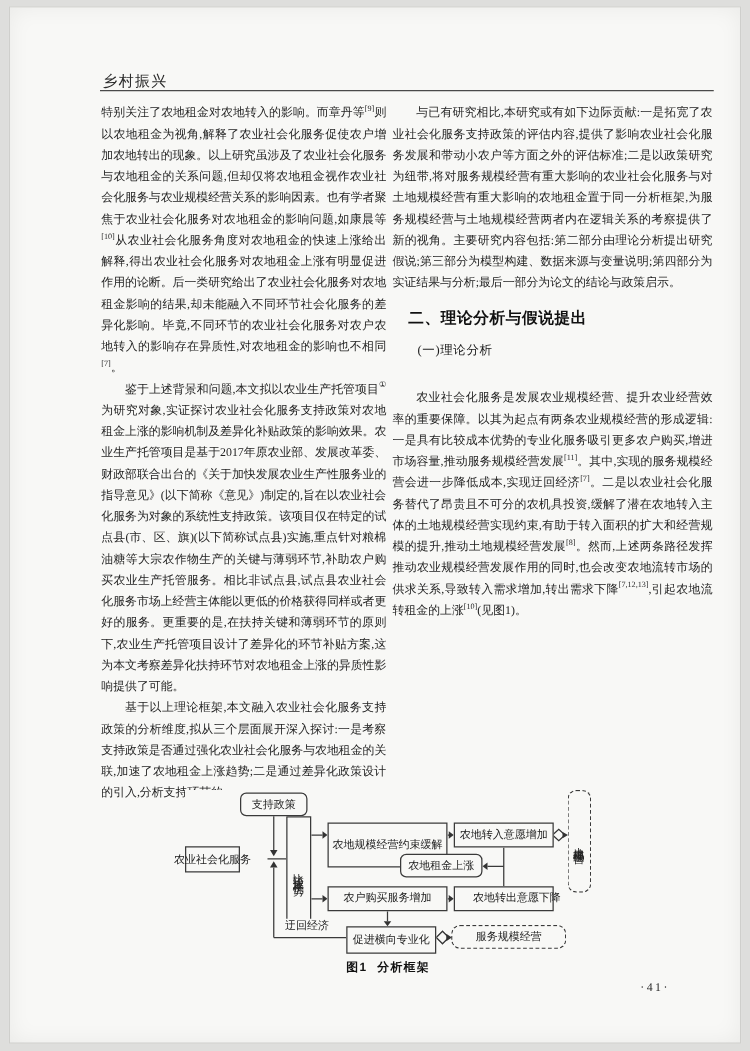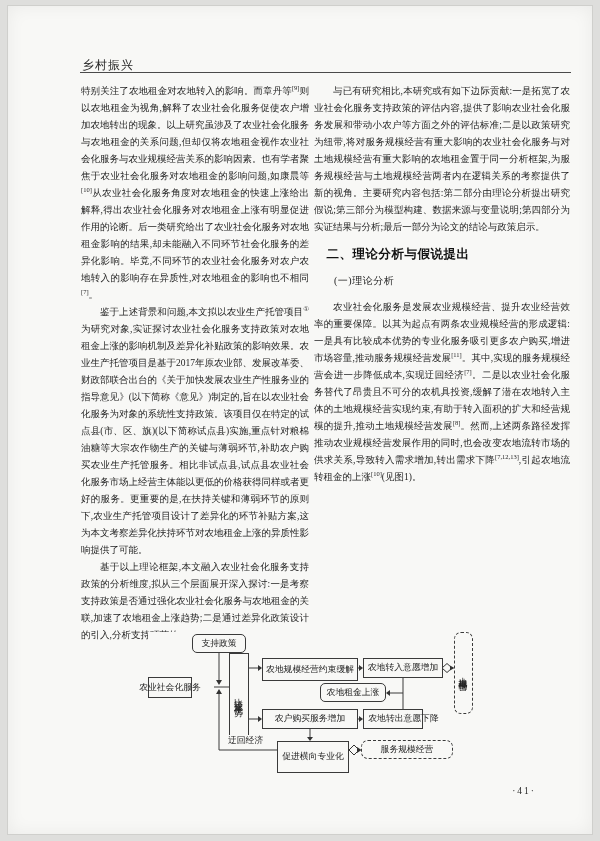--- a/index.html
+++ b/index.html
@@ -35,21 +35,21 @@
   .col-right{left:306px;width:256px;}
   .col p{margin:0;}
   .col p.indent{text-indent:2em;}
   sup{font-size:6.5px;line-height:0;vertical-align:super;}
   .sec-heading{
     font-family:"Liberation Sans","DejaVu Sans",sans-serif;
     font-weight:bold;font-size:12.5px;color:#111;
     margin:10px 0 9px 0;text-indent:1em;letter-spacing:0.5px;
   }
   .subsec-heading{
-    font-size:10px;color:#1a1a1a;margin:0 0 10px 0;text-indent:2em;letter-spacing:0.5px;
+    font-size:10px;color:#1a1a1a;margin:0 0 22px 0;text-indent:2em;letter-spacing:0.5px;
   }
   
   .figure{
     position:absolute;left:140px;top:626px;width:325px;height:152px;
     background:#f8f8f6;
     font-family:"Liberation Serif","DejaVu Serif",serif;
   }
   .fig-svg{position:absolute;left:0;top:0;width:325px;height:152px;}
   .fbox{
     position:absolute;box-sizing:border-box;
@@ -132,27 +132,30 @@
       <line x1="162" y1="97" x2="162" y2="105" stroke="#3a3a3a" stroke-width="1"></line>
       <polygon points="159,105 165,105 162,109" fill="#333"></polygon>
 
       <polygon points="201,118 206,113 211,118 206,123" fill="#f8f8f6" stroke="#333" stroke-width="1"></polygon>
       <polygon points="209,115 209,121 213.5,118" fill="#333"></polygon>
     </svg>
 
     <div class="fbox round" style="left:44px;top:2px;width:54px;height:19px;">支持政策</div>
     <div class="fbox" style="left:0px;top:45px;width:44px;height:21px;">农业社会化服务</div>
     <div class="fbox vtext" style="left:81px;top:21px;width:20px;height:88px;">比较成本优势</div>
-    <div class="fbox" style="left:114px;top:26px;width:96px;height:23px;">农地规模经营约束缓解</div>
+    <div class="fbox" style="left:114px;top:26px;width:96px;height:36px;">农地规模经营约束缓解</div>
     <div class="fbox" style="left:215px;top:26px;width:80px;height:20px;">农地转入意愿增加</div>
     <div class="fbox dashed vtext" style="left:306px;top:0px;width:19px;height:82px;letter-spacing:1px;">土地规模经营</div>
     <div class="fbox round" style="left:172px;top:51px;width:66px;height:19px;text-align:center;">农地租金上涨</div>
     <div class="fbox" style="left:114px;top:77px;width:96px;height:20px;">农户购买服务增加</div>
-    <div class="fbox" style="left:215px;top:77px;width:60px;height:20px;padding-left:21px;">农地转出意愿下降</div>
+    <div class="fbox" style="left:215px;top:77px;width:80px;height:20px;padding-left:21px;">农地转出意愿下降</div>
     <div class="fig-label" style="left:80px;top:103px;">迂回经济</div>
-    <div class="fbox" style="left:129px;top:109px;width:72px;height:32px;">促进横向专业化</div>
+    <div class="fbox" style="left:129px;top:109px;width:72px;height:22px;">促进横向专业化</div>
     <div class="fbox dashed" style="left:213px;top:108px;width:92px;height:19px;">服务规模经营</div>
 
+    <div class="fig-caption">
+      <span>图1</span><span class="cap-title">分析框架</span>
+    </div>
   </div>
 
   <div class="page-num">·41·</div>
 
 </div>
 
 </body></html>

